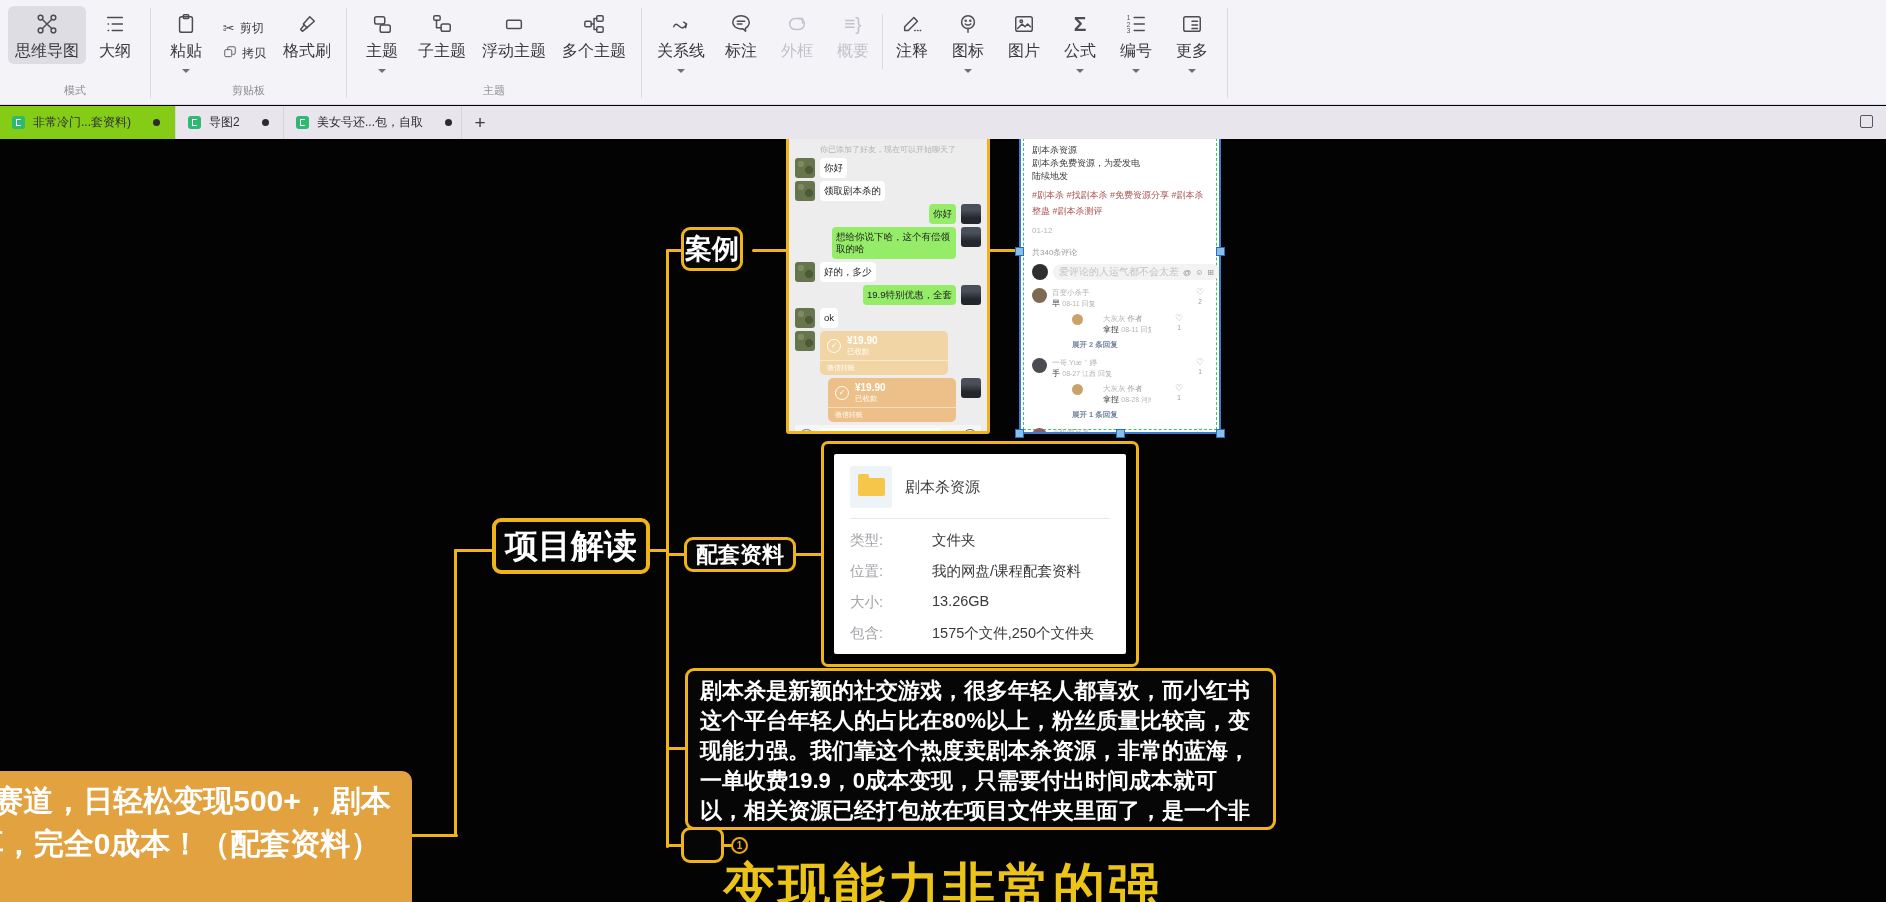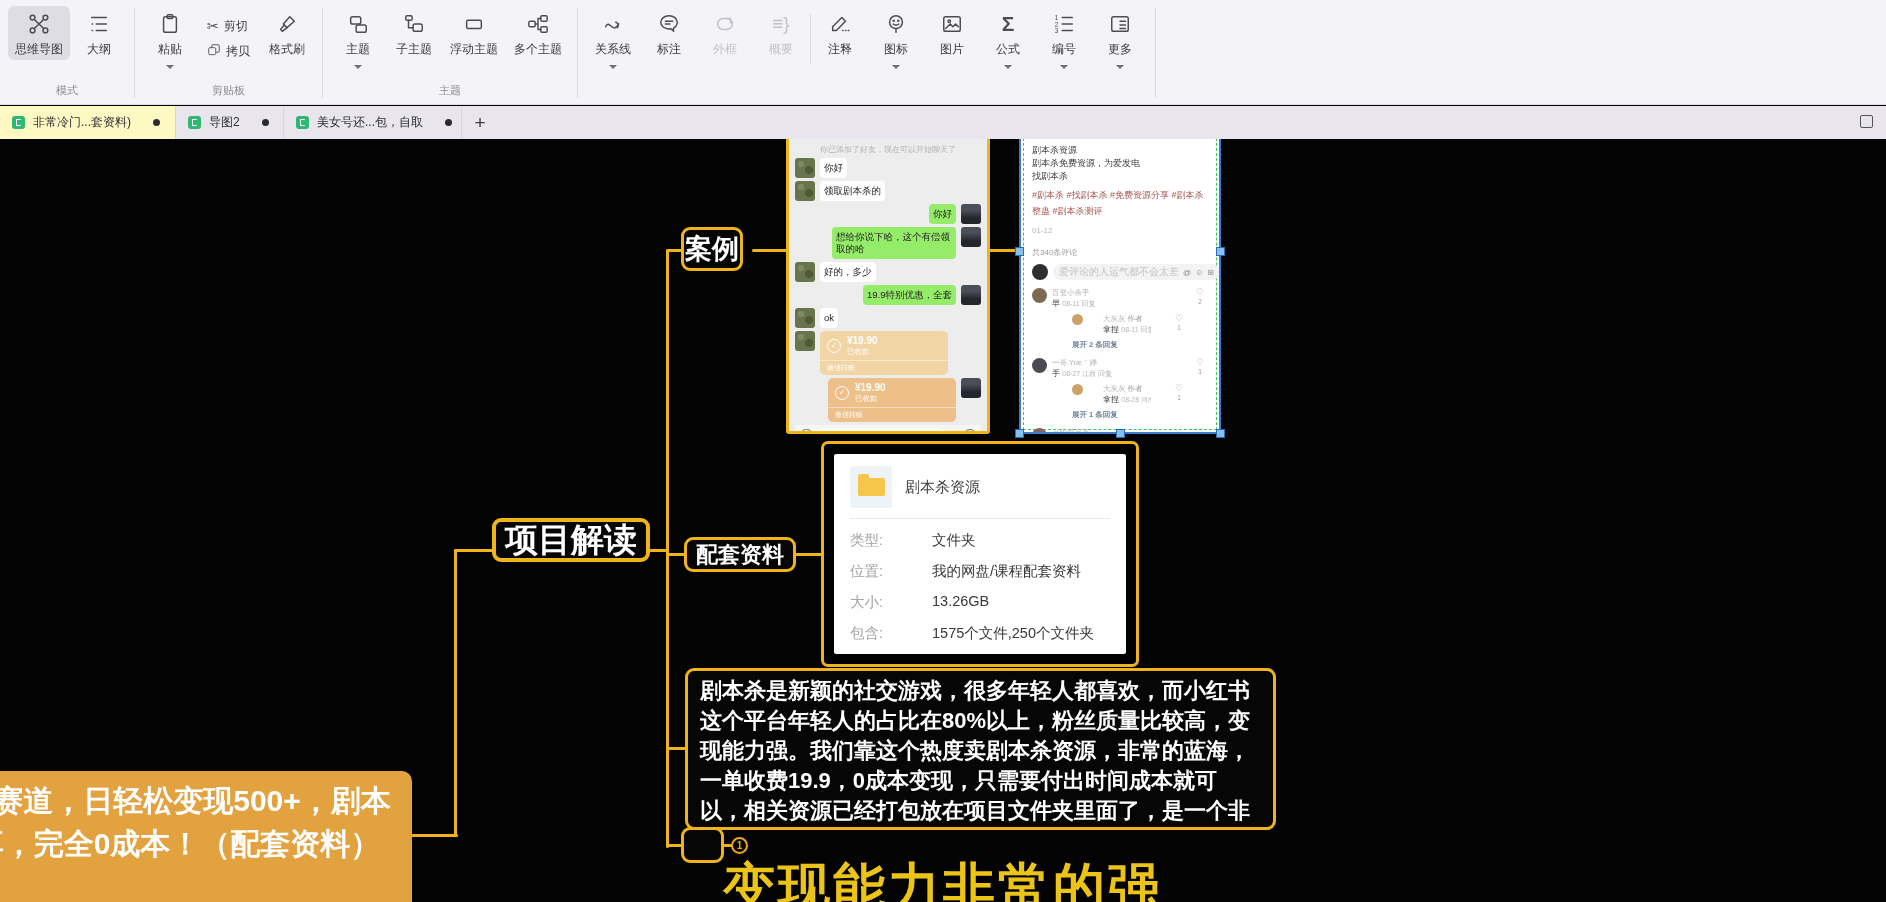--- a/index.html
+++ b/index.html
@@ -8,50 +8,50 @@
 
   
   .toolbar{position:absolute;top:0;left:0;width:1886px;height:105px;background:#f4f3f7;border-bottom:1px solid #dfdde3;display:flex;align-items:stretch;}
   .tb-group{display:flex;flex-direction:column;justify-content:space-between;}
   .tb-items{display:flex;align-items:stretch;padding:6px 8px 0;gap:2px;}
   .tb-btn{display:flex;flex-direction:column;align-items:center;padding:6px 7px 2px;min-width:54px;border-radius:6px;gap:5px;cursor:default;}
   .tb-btn.active{background:#dfdde4;}
   .tb-ico{height:24px;display:flex;align-items:center;justify-content:center;}
   .tb-ico svg{stroke:#4c4c52;stroke-width:1.6;fill:none;stroke-linecap:round;stroke-linejoin:round;}
   .tb-ico .glyph{font-size:19px;color:#4c4c52;line-height:22px;}
-  .tb-lab{font-size:12px;color:#3a3a3f;white-space:nowrap;}
+  .tb-lab{font-size:16px;color:#3a3a3f;white-space:nowrap;}
   .caret{width:0;height:0;border-left:4px solid transparent;border-right:4px solid transparent;border-top:4px solid #6f6f75;margin-top:2px;}
   .tb-btn.disabled .tb-lab{color:#c3c2ca;}
   .tb-btn.disabled .tb-ico svg{stroke:#c3c2ca;}
   .tb-btn.disabled .tb-ico .glyph{color:#c3c2ca;}
   .tb-gl{text-align:center;font-size:11px;color:#8d8c93;padding:0 0 6px;}
   .tb-div{width:1px;background:#dcdae0;margin:8px 0 6px;}
   .tb-stack{display:flex;flex-direction:column;justify-content:center;gap:8px;padding:0 8px;}
   .tb-mini{display:flex;align-items:center;gap:5px;font-size:12px;color:#3a3a3f;}
   .tb-mini svg{stroke:#4c4c52;stroke-width:1.5;fill:none;}
   .tb-mini .glyph{font-size:14px;color:#4c4c52;}
 
   
   .tabstrip{position:absolute;top:106px;left:0;width:1886px;height:33px;background:#e8e6ec;display:flex;align-items:stretch;}
   .tab{display:flex;align-items:center;gap:8px;padding:0 12px;font-size:12px;color:#2e2e33;border-right:1px solid #d7d5db;}
-  .tab.active{background:#fef9c3;}
+  .tab.active{background:#84cc16;}
   .tab-ico{width:13px;height:13px;border-radius:3px;background:#2eb872;position:relative;flex:none;}
   .tab-ico:after{content:"";position:absolute;inset:3px 4px;border:1.2px solid #fff;border-right:none;border-radius:1px;}
   .tab-title{white-space:nowrap;}
   .tab-dot{width:7px;height:7px;border-radius:50%;background:#2b2b2f;margin-left:14px;flex:none;}
   .tab-add{width:36px;display:flex;align-items:center;justify-content:center;font-size:19px;color:#3c3c40;}
   .win-sq{position:absolute;right:13px;top:9px;width:13px;height:13px;border:1.6px solid #55555b;border-radius:2px;}
 
   
   .canvas{position:absolute;top:139px;left:0;width:1886px;height:763px;background:#030303;overflow:hidden;}
   .cline{position:absolute;background:#f0b41b;border-radius:2px;}
   .mm-node{position:absolute;background:#060606;border:3px solid #f0b41b;border-radius:9px;color:#fff;font-weight:bold;display:flex;align-items:center;justify-content:center;white-space:nowrap;}
 
   .node-root{position:absolute;left:-148px;top:632px;width:560px;height:140px;background:#e2a23f;border-radius:10px;color:#fff;font-size:30px;font-weight:bold;line-height:43px;text-align:center;padding:8px 14px;overflow:hidden;}
-  .node-project{left:492px;top:379px;width:158px;height:44px;border-width:4px;font-size:33px;}
+  .node-project{left:492px;top:379px;width:158px;height:56px;border-width:4px;font-size:33px;}
   .node-case{left:681px;top:88px;width:62px;height:44px;border-width:3.5px;font-size:27px;}
   .node-materials{left:684px;top:398px;width:112px;height:35px;font-size:22px;}
   .node-paragraph{position:absolute;left:685px;top:529px;width:591px;height:162px;background:#060606;border:3px solid #f0b41b;border-radius:9px;color:#fff;font-size:22px;font-weight:bold;line-height:30px;padding:5px 12px;overflow:hidden;}
   .node-empty{left:681px;top:688px;width:43px;height:36px;}
   .num-badge{position:absolute;left:731px;top:698px;width:17px;height:17px;border:2px solid #eda70e;border-radius:50%;color:#eda70e;font-size:10px;font-weight:bold;line-height:13px;text-align:center;background:#030303;}
   .big-title{position:absolute;left:723px;top:714px;color:#ecc417;font-size:52px;font-weight:bold;letter-spacing:3px;white-space:nowrap;}
 
   
   .chat-frame{position:absolute;left:786px;top:-8px;width:204px;height:303px;background:#ededed;border:3px solid #f0b41b;border-radius:3px;display:flex;flex-direction:column;gap:3px;padding:10px 6px 4px;overflow:hidden;}
   .sysnote{font-size:8px;color:#b3b3b3;text-align:center;}
@@ -457,21 +457,21 @@
 
       <div class="handle" style="left:-6px;top:111px;"></div>
       <div class="handle" style="right:-6px;top:111px;"></div>
       <div class="handle" style="left:-6px;bottom:-6px;"></div>
       <div class="handle" style="left:95px;bottom:-6px;"></div>
       <div class="handle" style="right:-6px;bottom:-6px;"></div>
 
       <div class="xhs-clip">
         <div class="x-t1">剧本杀资源</div>
         <div class="x-t1">剧本杀免费资源，为爱发电</div>
-        <div class="x-t1">找剧本杀</div>
+        <div class="x-t1">陆续地发</div>
         <div class="x-tags">#剧本杀 #找剧本杀 #免费资源分享 #剧本杀整蛊 #剧本杀测评</div>
         <div class="x-date">01-12</div>
         <div class="x-count">共340条评论</div>
 
         <div class="x-inrow">
           <span class="x-av"></span>
           <span class="x-pill">
             <span class="x-ph">爱评论的人运气都不会太差</span>
             <span class="x-pic">@</span>
             <span class="x-pic">☺</span>

